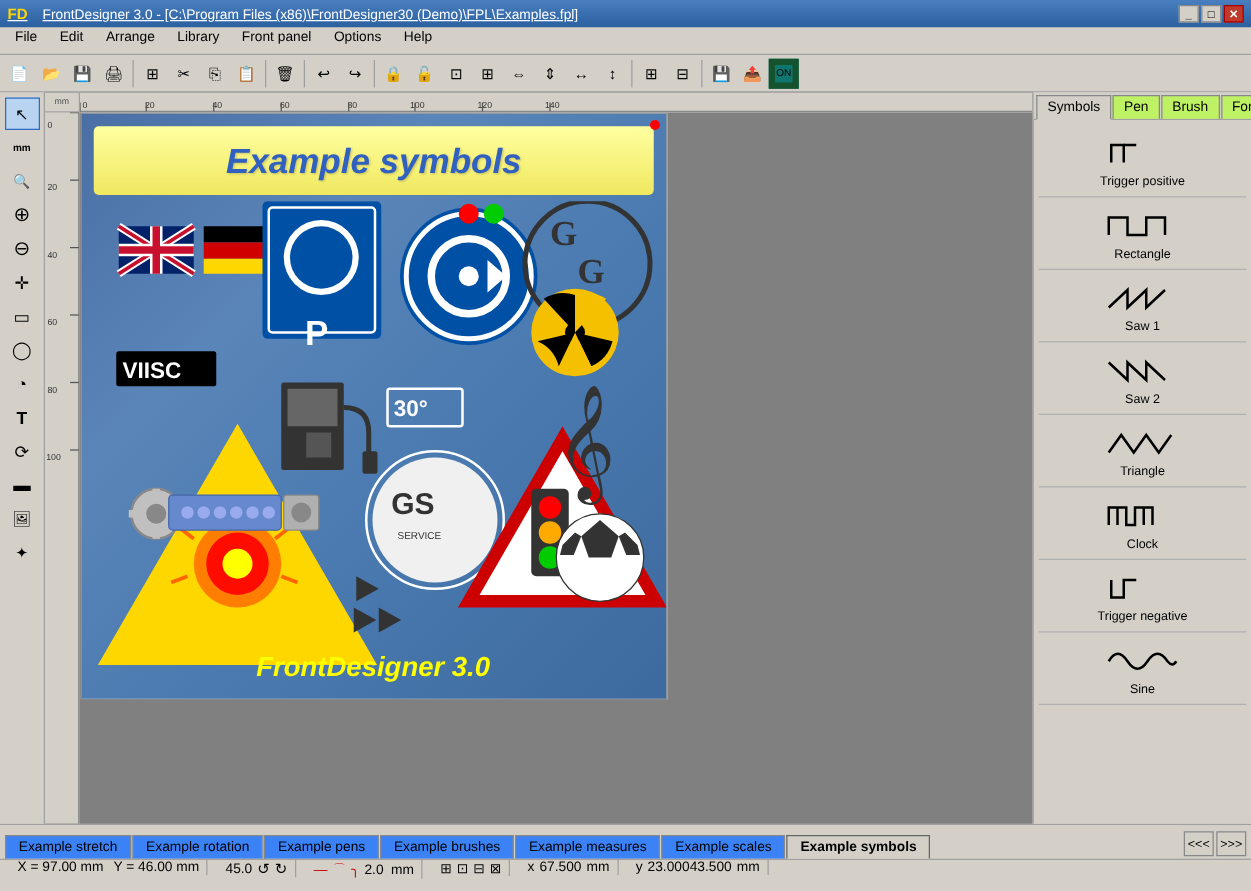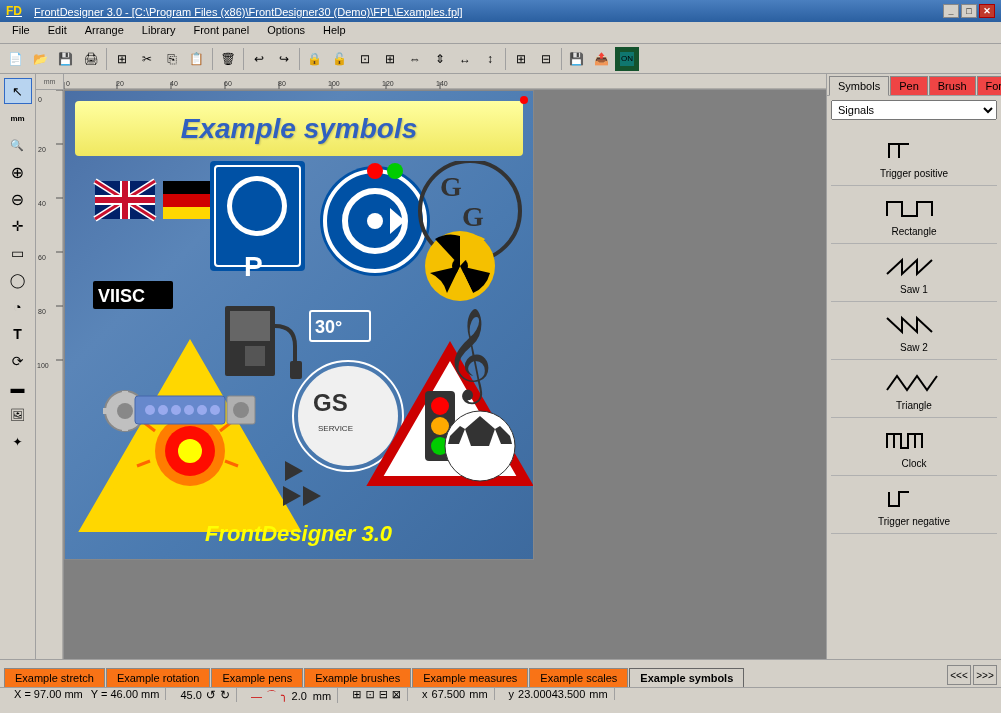--- a/index.html
+++ b/index.html
@@ -155,21 +155,21 @@
       display: flex;
       background: #d4d0c8;
       border-bottom: 1px solid #a0a0a0;
       padding: 2px 2px 0;
       gap: 1px;
     }
     .panel-tab {
       padding: 3px 8px;
       font-size: 11px;
       cursor: pointer;
-      background: #ef4444;
+      background: #bef264;
       border: 1px solid #888;
       border-bottom: none;
     }
     .panel-tab.active {
       background: #d4d0c8;
       border-bottom: 1px solid #d4d0c8;
       margin-bottom: -1px;
       z-index: 1;
     }
     #panel-dropdown {
@@ -211,21 +211,21 @@
       border-top: 1px solid #a0a0a0;
       display: flex;
       align-items: flex-end;
       padding: 0 4px;
       gap: 1px;
     }
     .page-tab {
       padding: 3px 10px;
       font-size: 11px;
       cursor: pointer;
-      background: #f97316;
+      background: #3b82f6;
       border: 1px solid #888;
       border-bottom: none;
       white-space: nowrap;
     }
     .page-tab.active {
       background: #d4d0c8;
       border-color: #666;
       font-weight: bold;
     }
     #tab-scroll-left, #tab-scroll-right {
@@ -581,29 +581,20 @@
   </div>
 
   <div id="right-panel">
     <div id="panel-tabs">
       <div class="panel-tab active">Symbols</div>
       <div class="panel-tab">Pen</div>
       <div class="panel-tab">Brush</div>
       <div class="panel-tab">Font</div>
 
     </div>
-    <div id="panel-dropdown">
-      <select>
-        <option>Signals</option>
-        <option>Arrows</option>
-        <option>Electronic</option>
-        <option>Mechanical</option>
-        <option>Shapes</option>
-      </select>
-    </div>
     <div id="panel-content">
 
       <div class="symbol-item">
         <div class="symbol-icon">
           <svg class="wave-svg" viewBox="0 0 60 28">
             <polyline points="5,22 5,8 15,8 15,22 15,8" fill="none" stroke="black" stroke-width="2"></polyline>
             <line x1="15" y1="8" x2="25" y2="8" stroke="black" stroke-width="2"></line>
           </svg>
         </div>
         <div class="symbol-label">Trigger positive</div>
@@ -656,20 +647,28 @@
 
       <div class="symbol-item">
         <div class="symbol-icon">
           <svg class="wave-svg" viewBox="0 0 60 28">
             <polyline points="5,8 5,22 15,22 15,8 25,8" fill="none" stroke="black" stroke-width="2"></polyline>
           </svg>
         </div>
         <div class="symbol-label">Trigger negative</div>
       </div>
 
+      <div class="symbol-item">
+        <div class="symbol-icon">
+          <svg class="wave-svg" viewBox="0 0 60 28">
+            <path d="M3,15 Q10,3 18,15 Q26,27 34,15 Q42,3 50,15 Q54,20 57,15" fill="none" stroke="black" stroke-width="2"></path>
+          </svg>
+        </div>
+        <div class="symbol-label">Sine</div>
+      </div>
 
     </div>
   </div>
 
 </div>
 
 <div id="tab-bar">
   <div id="tab-scroll-area">
     <div class="page-tab">Example stretch</div>
     <div class="page-tab">Example rotation</div>

